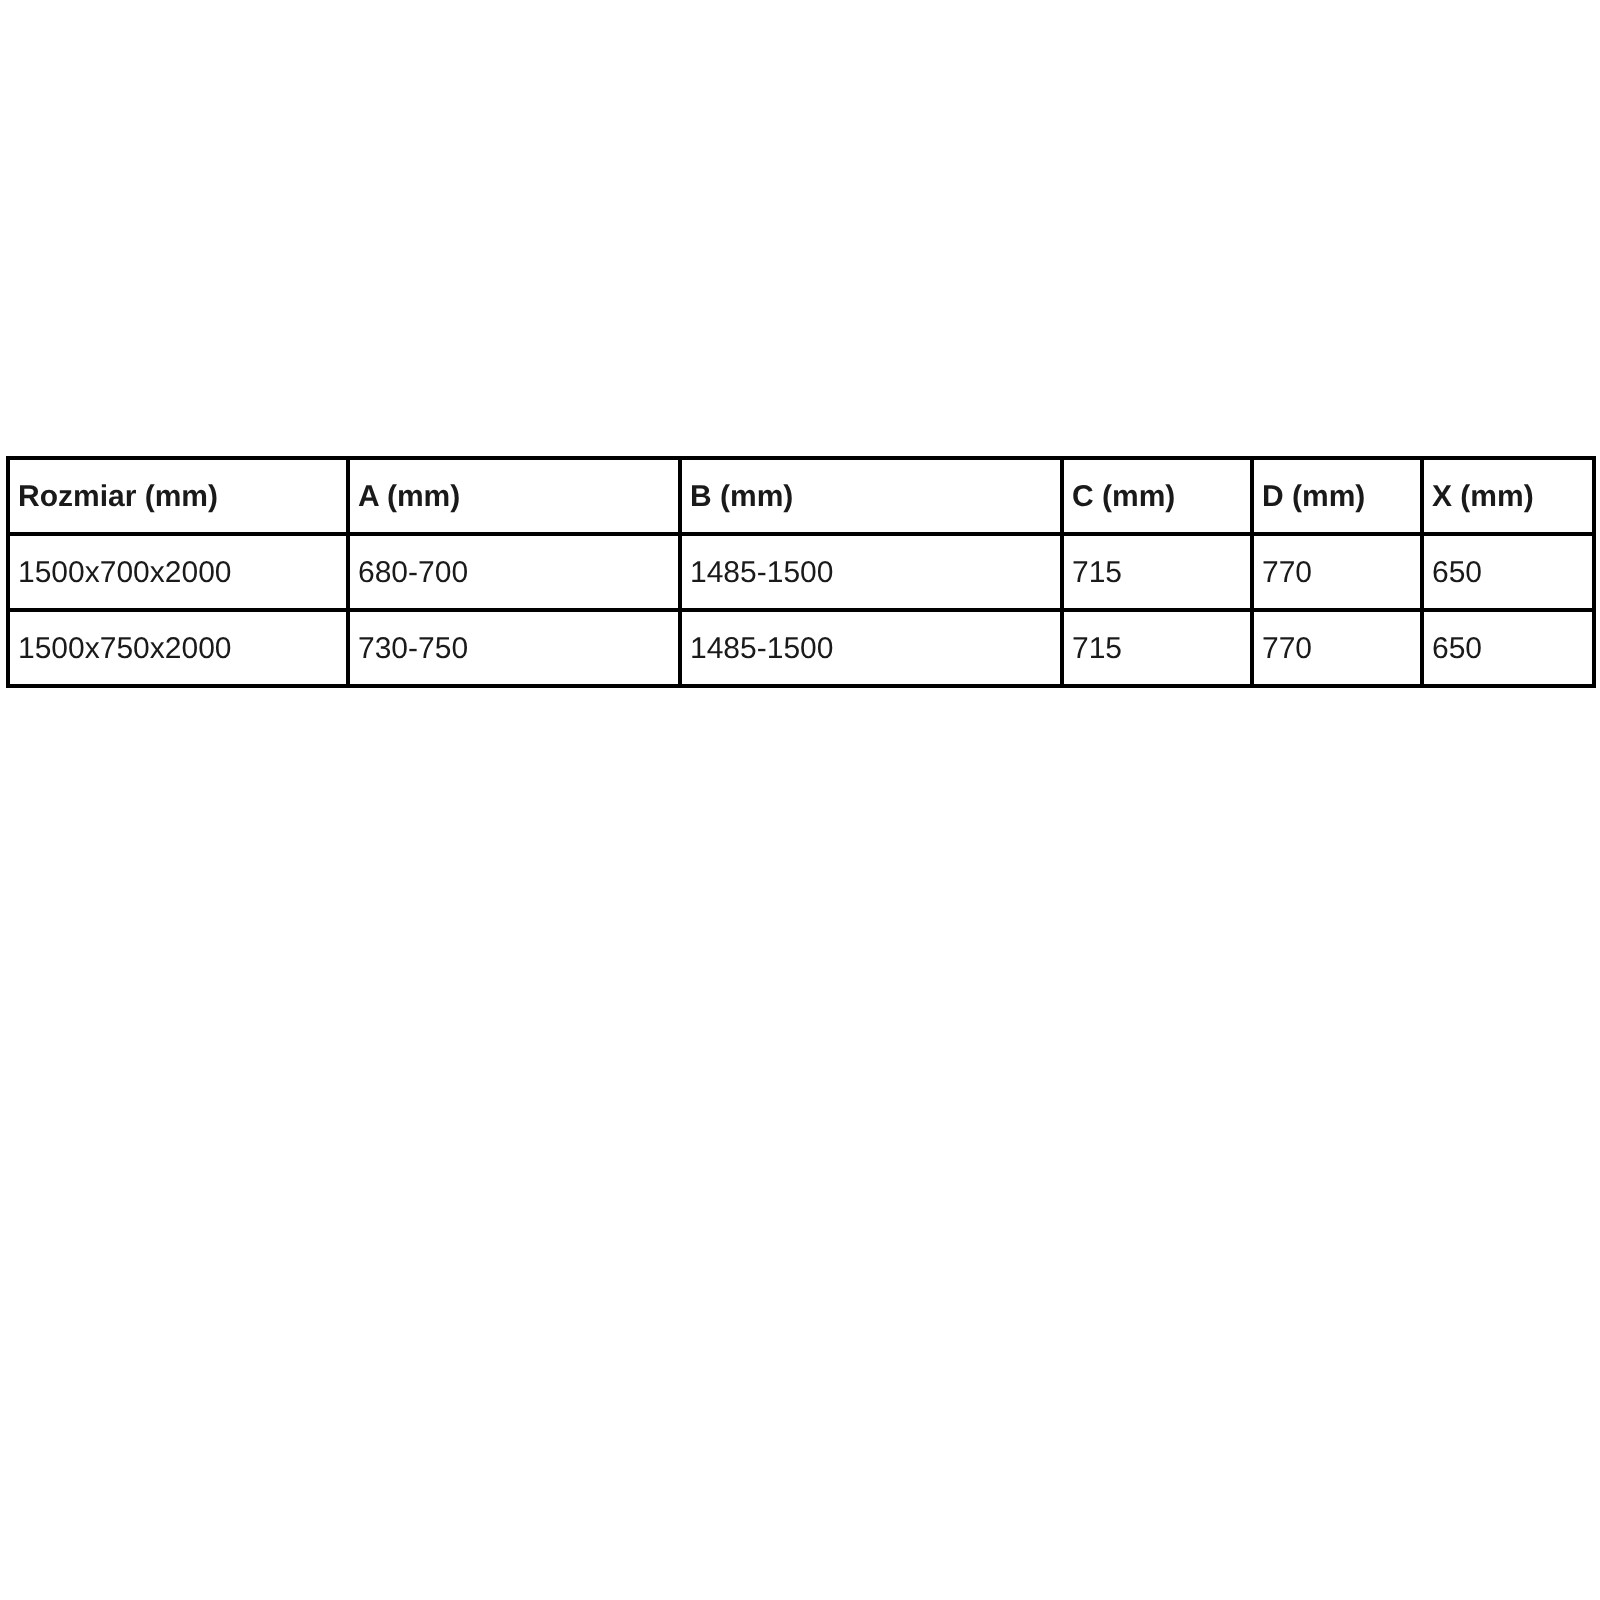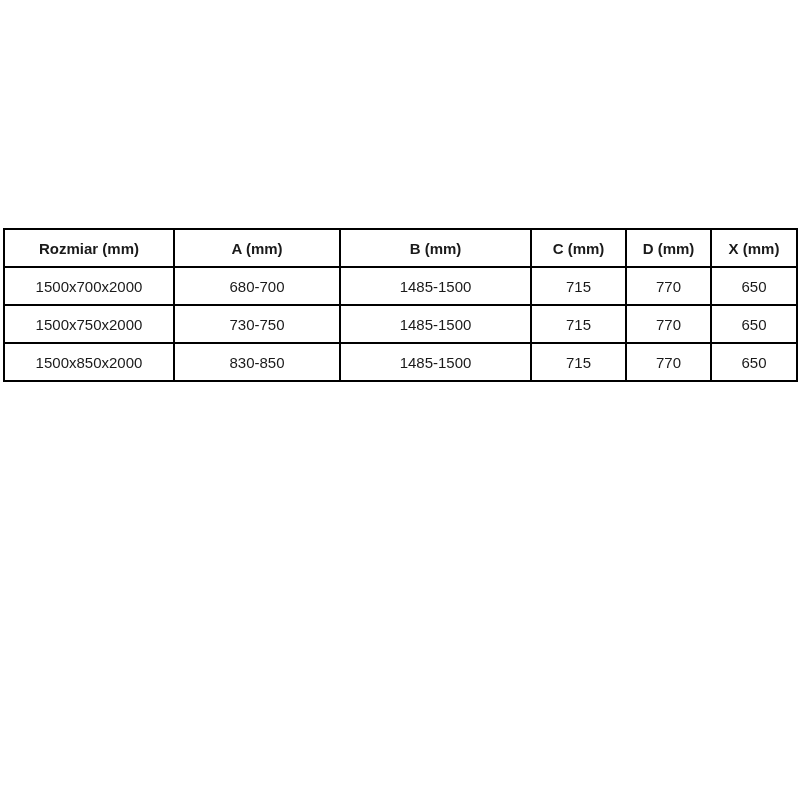--- a/index.html
+++ b/index.html
@@ -23,21 +23,21 @@
     top: 228px;
     width: 793px;
     border-collapse: collapse;
     table-layout: fixed;
     background: #ffffff;
   }
   table.spec-table th,
   table.spec-table td {
     border: 2px solid #000000;
     height: 38px;
-    text-align: center;
+    text-align: left;
     vertical-align: middle;
     font-size: 15px;
     line-height: 1;
     padding: 0 4px;
     color: #1a1a1a;
     background: #ffffff;
     overflow: hidden;
     white-space: nowrap;
   }
   table.spec-table th {
@@ -83,23 +83,15 @@
           <td>650</td>
         </tr>
         <tr>
           <td>1500x750x2000</td>
           <td>730-750</td>
           <td>1485-1500</td>
           <td>715</td>
           <td>770</td>
           <td>650</td>
         </tr>
-        <tr>
-          <td>1500x850x2000</td>
-          <td>830-850</td>
-          <td>1485-1500</td>
-          <td>715</td>
-          <td>770</td>
-          <td>650</td>
-        </tr>
       </tbody>
   </table>
 </div>
 
 </body></html>

